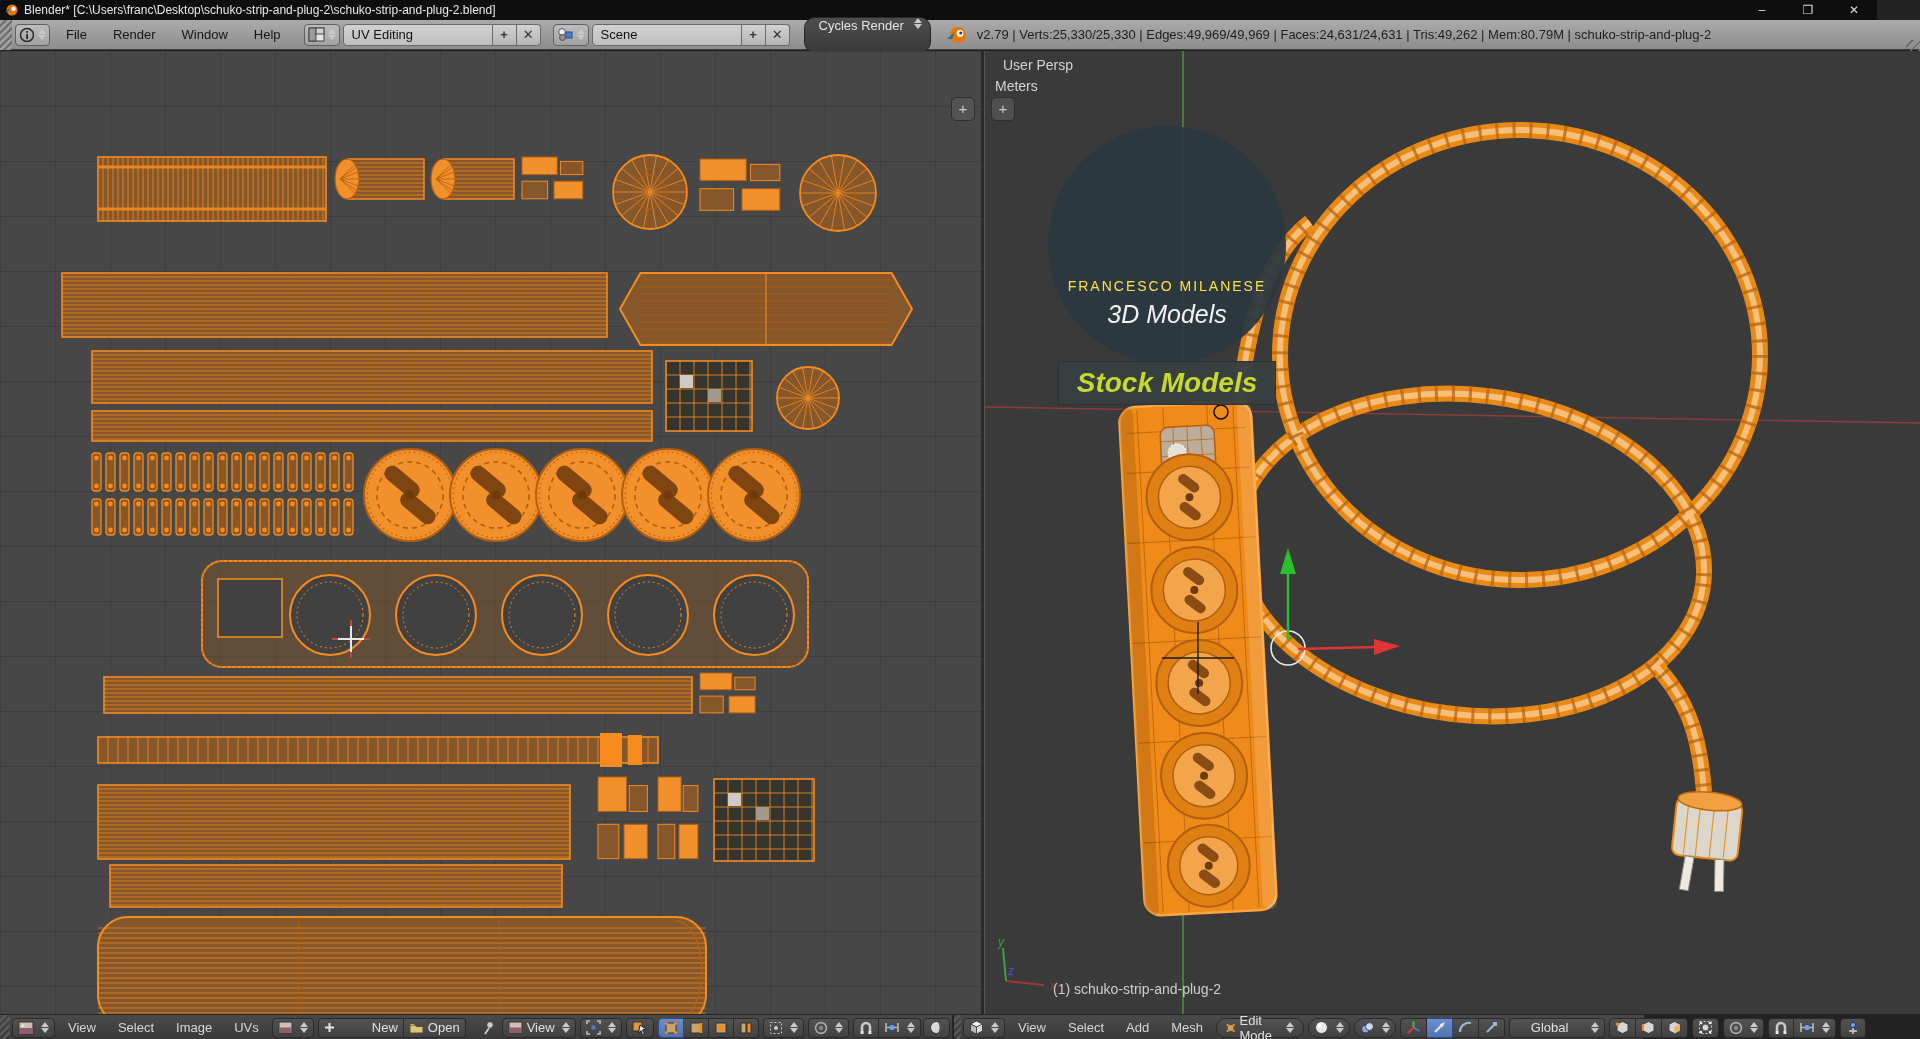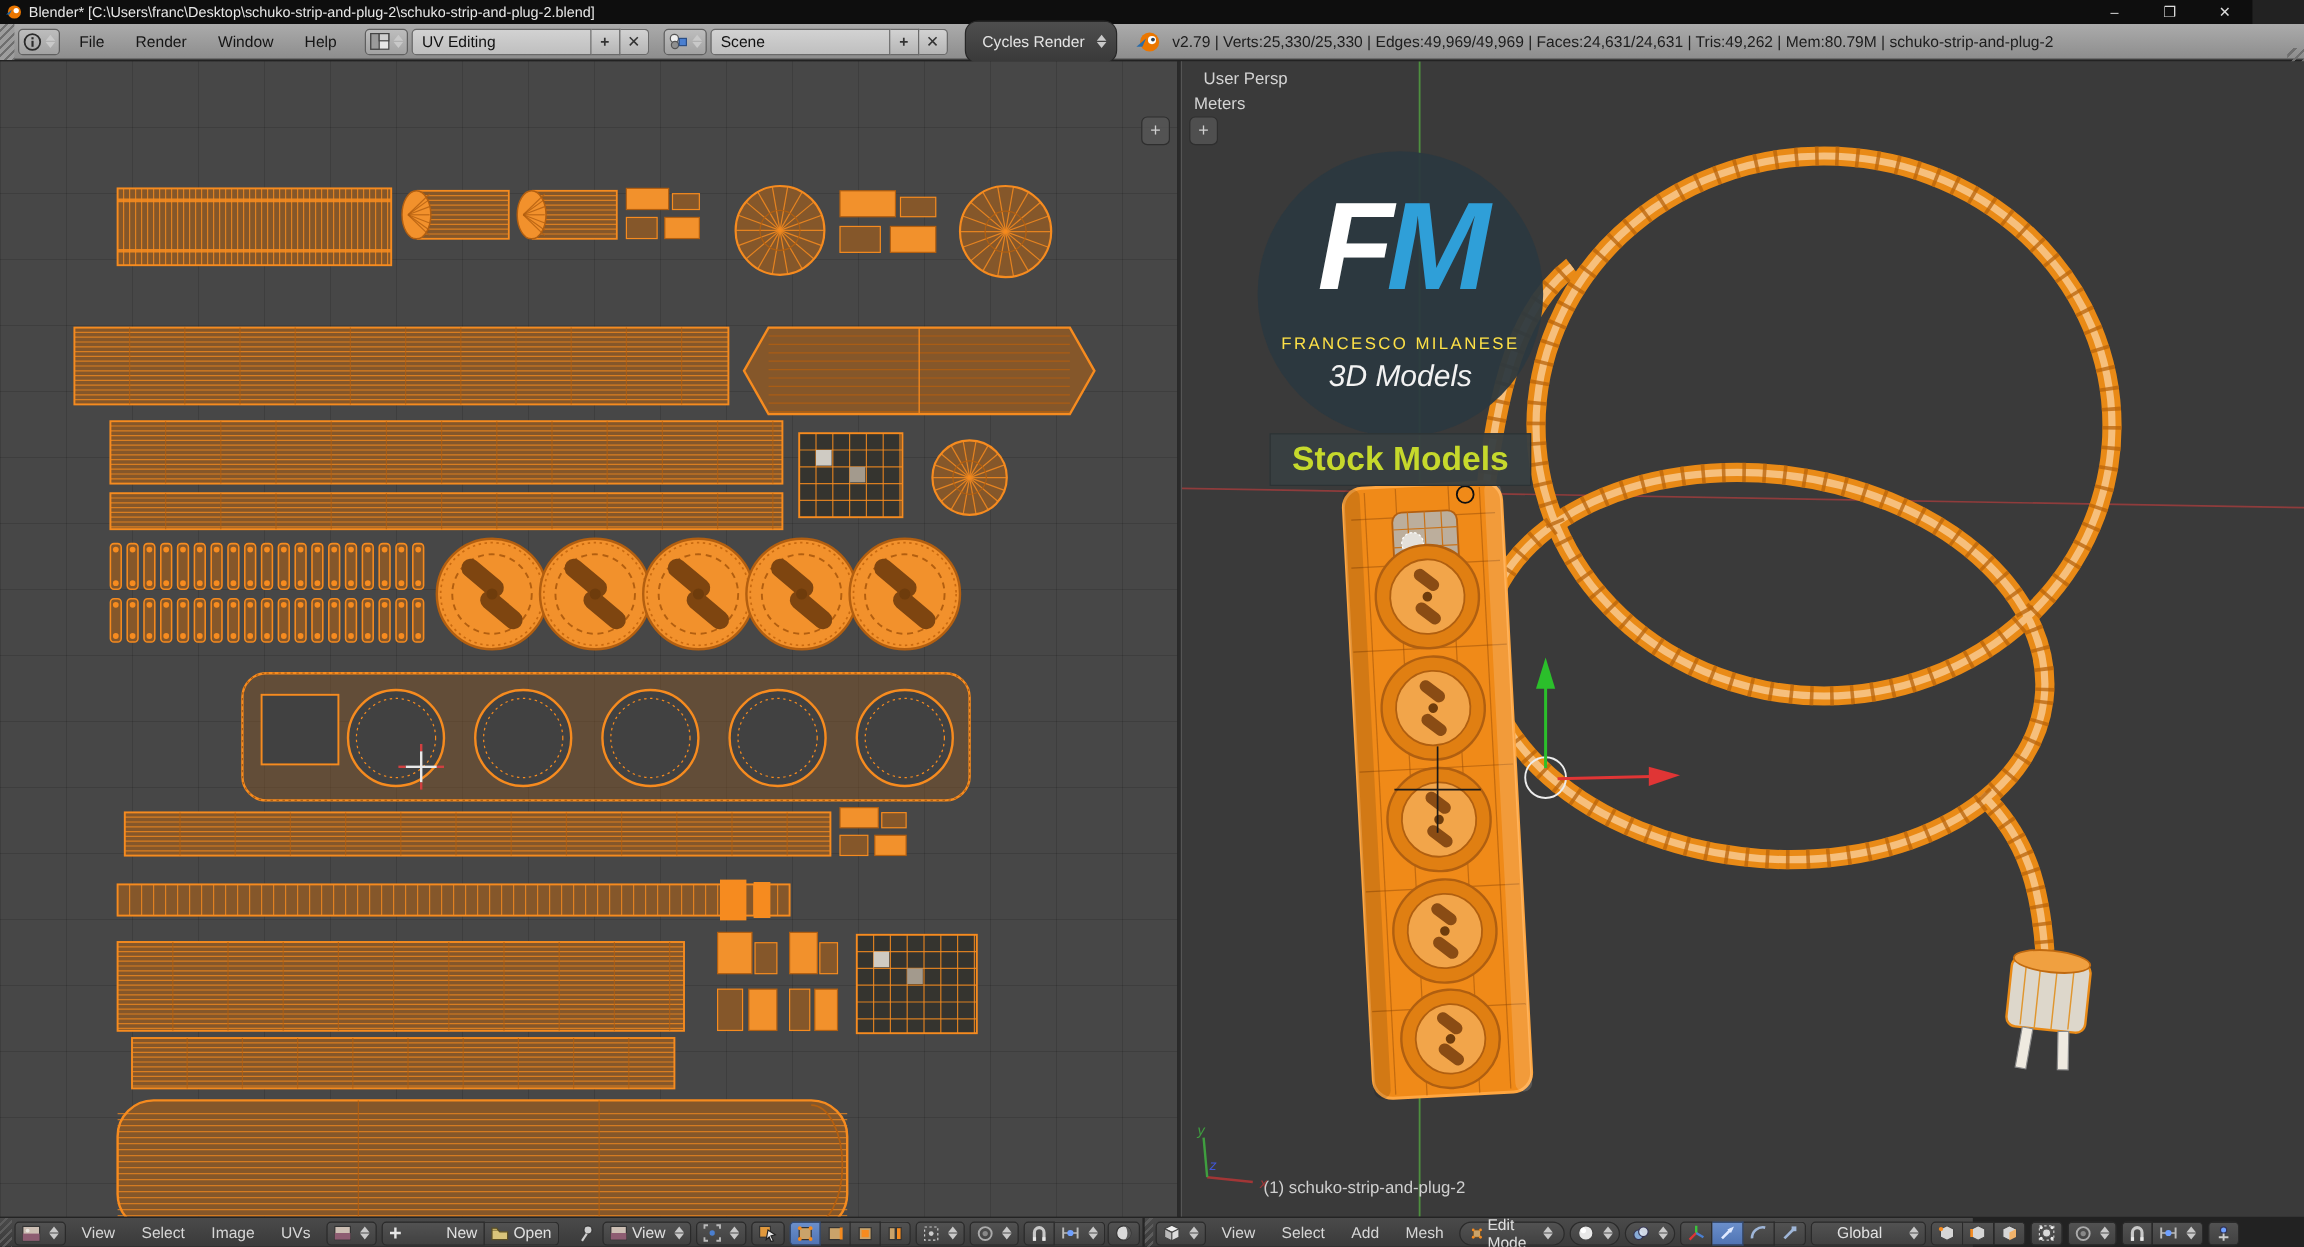--- a/index.html
+++ b/index.html
@@ -23,21 +23,21 @@
     background:repeating-linear-gradient(135deg,#9d9d9d 0 3px,#6f6f6f 3px 5px); }
   .menu-item { padding:0 13px; height:30px; line-height:30px; cursor:default; }
   .iconbtn { display:flex; align-items:center; height:22px; margin:0 3px;
     background:linear-gradient(#bdbdbd,#a2a2a2); border:1px solid #5f5f5f; border-radius:4px; padding:0 3px; }
   .field { display:flex; align-items:center; height:22px; background:linear-gradient(#d2d2d2,#bfbfbf);
     border:1px solid #6a6a6a; border-radius:4px 0 0 4px; padding:0 8px; min-width:150px; color:#111; }
   .sqbtn { width:24px; height:22px; display:flex; align-items:center; justify-content:center;
     background:linear-gradient(#d2d2d2,#b5b5b5); border:1px solid #6a6a6a; border-left:none;
     font-weight:bold; color:#333; }
   .sqbtn.last { border-radius:0 4px 4px 0; }
-  .darkdrop { display:flex; align-items:center; height:36px; margin-left:14px;
+  .darkdrop { display:flex; align-items:flex-start; height:36px; margin-left:14px;
     background:linear-gradient(#4e4e4e,#393939); border:1px solid #262626; border-radius:11px;
     color:#e4e4e4; padding:0 8px 0 14px; min-width:118px; }
   .stats { margin-left:10px; color:#1d1d1d; white-space:nowrap; }
   .grip-r { position:absolute; right:0; top:20px; width:14px; height:30px;
     background:repeating-linear-gradient(135deg,transparent 0 4px,#6f6f6f 4px 6px); }
 
   
   .main { position:absolute; left:0; top:51px; width:1920px; height:963px; }
   .uv-pane { position:absolute; left:0; top:0; width:981px; height:963px;
     background:
@@ -63,21 +63,21 @@
   .wm-fm { position:absolute; left:0; top:28px; width:238px; text-align:center;
     font-size:104px; font-weight:bold; font-style:italic; line-height:104px; letter-spacing:-6px; }
   .wm-fm .f { color:#ffffff; }
   .wm-fm .m { color:#2f9fd8; }
   .wm-name { position:absolute; left:0; top:152px; width:238px; text-align:center;
     color:#fde047; font-size:14px; letter-spacing:2px; }
   .wm-tag { position:absolute; left:0; top:174px; width:238px; text-align:center;
     color:#f2f2f2; font-size:25px; font-style:italic; }
   .wm-badge { position:absolute; left:1058px; top:361px; width:218px; height:44px;
     background:rgba(56,64,66,.96); border:1px solid #2c3234; display:flex; align-items:center;
-    justify-content:center; color:#c6d92c; font-size:28px; font-weight:bold; }
+    justify-content:center; color:#c6d92c; font-size:28px; font-weight:bold; font-style:italic; }
 
   
   .footer { position:absolute; left:0; top:1014px; width:1644px; height:25px;
     background:linear-gradient(#4a4a4a,#3a3a3a); border-top:1px solid #242424;
     display:flex; color:#d8d8d8; font-size:13px; }
   .hdr { display:flex; align-items:center; height:25px; }
   .hdr-uv { width:982px; border-right:2px solid #262626; }
   .hdr-3d { width:938px; }
   .hgrip { width:10px; height:25px;
     background:repeating-linear-gradient(135deg,transparent 0 3px,#5c5c5c 3px 5px); }
@@ -958,21 +958,20 @@
           <text x="1050" y="990" fill="#a23636">x</text>
           <text x="1008" y="975" fill="#4157d8">z</text>
         </g>
       </svg>
 
       <div class="overlay-text" style="left:18px; top:6px;">User Persp</div>
       <div class="overlay-text" style="left:10px; top:27px;">Meters</div>
       <div class="object-info" style="left:68px; top:930px;">(1) schuko-strip-and-plug-2</div>
 
       <div class="wm-circle" style="left:63px; top:75px;">
-        <div class="wm-fm"><span class="f">F</span><span class="m">M</span></div>
         <div class="wm-name">FRANCESCO MILANESE</div>
         <div class="wm-tag">3D Models</div>
       </div>
       <div class="wm-badge" style="left:73px; top:310px;">Stock Models</div>
 
       <div class="expand-btn" style="left:6px; top:46px;">+</div>
     </div>
   </div>
 
   <div class="footer">

